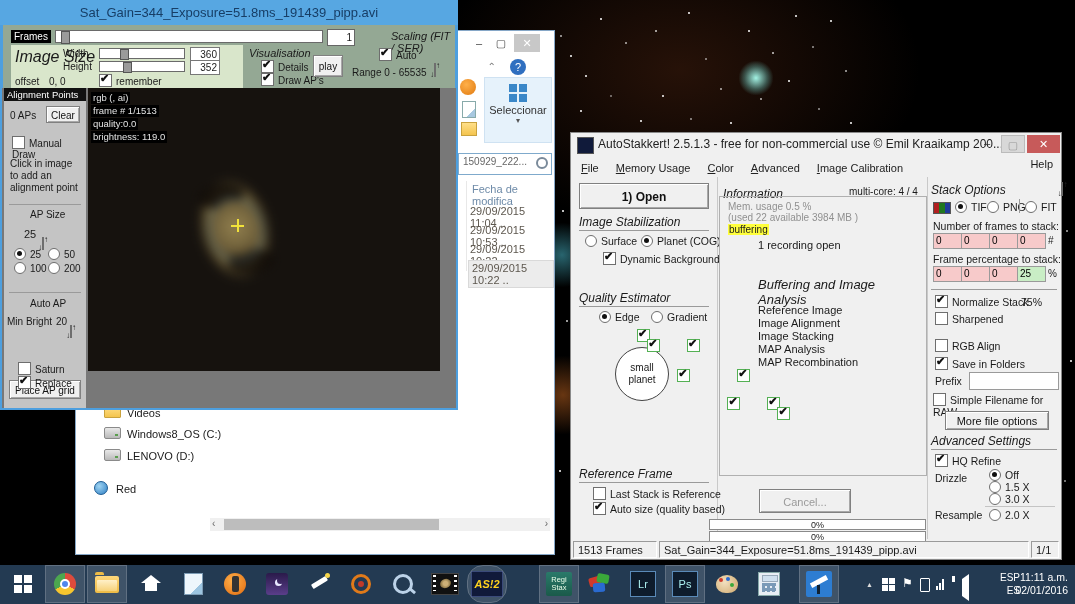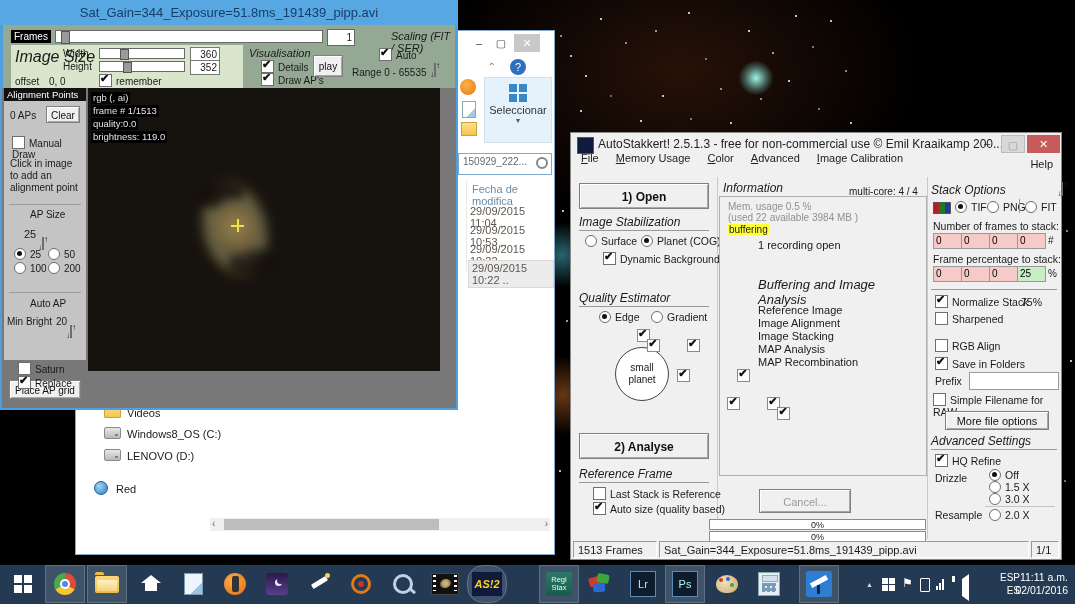--- a/index.html
+++ b/index.html
@@ -62,21 +62,21 @@
   .folder-sm::before{content:"";position:absolute;left:0;top:-3px;width:6px;height:2px;background:#f4c44e;border:1px solid #c9a23e;}
   .globe{display:inline-block;width:12px;height:12px;border-radius:50%;vertical-align:-2px;margin-right:8px;
          background:radial-gradient(circle at 35% 35%, #9fd4f2, #2f7fc4);border:1px solid #1d5c94;}
 
   
   #fviewer{position:absolute;left:0;top:0;width:458px;height:410px;background:#94a894;
            border:3px solid #4d9fdf;box-sizing:border-box;z-index:20;font-size:11px;}
   #fv-title{position:absolute;left:-3px;top:-3px;width:458px;height:25px;background:#57a7e2;
             color:#173e66;text-align:center;line-height:25px;font-size:13px;}
   #fv-body{position:absolute;left:-1px;top:85px;width:454px;height:320px;background:#787878;}
-  #fv-align{position:absolute;left:2px;top:0;width:82px;height:272px;background:#c4c4c4;font-size:10px;}
+  #fv-align{position:absolute;left:2px;top:0;width:82px;height:320px;background:#c4c4c4;font-size:10px;}
   #fv-img{position:absolute;left:86px;top:0;width:352px;height:283px;background:#16120e;overflow:hidden;}
   .ov-line{background:#000;color:#e4e4e4;font-size:9.5px;line-height:12px;padding:0 2px;display:inline-block;}
   .saturn{position:absolute;left:104px;top:80px;width:86px;height:122px;transform:rotate(-14deg);filter:blur(5px);}
   .saturn .ring{position:absolute;inset:0;border-radius:50%;
     background:radial-gradient(closest-side, rgba(0,0,0,0) 44%, rgba(155,135,80,.85) 58%, rgba(105,90,52,.5) 72%, transparent 86%);}
   .saturn .globe{position:absolute;left:17px;top:30px;width:52px;height:62px;border-radius:50%;
     background:radial-gradient(circle at 50% 45%, #93814f, #6b5c38 58%, rgba(40,33,20,0) 78%);}
   .saturn .gap1{position:absolute;left:14px;top:14px;width:46px;height:24px;border-radius:50%;
     background:rgba(18,13,8,.85);transform:rotate(8deg);}
   .saturn .gap2{position:absolute;left:28px;top:84px;width:46px;height:24px;border-radius:50%;
@@ -316,21 +316,21 @@
 
   <div id="as2">
     
     <span class="abs" style="left:6px;top:4px;width:15px;height:15px;background:#101a3a;border:1px solid #555;"></span>
     <span class="abs" style="left:27px;top:4px;font-size:12px;color:#222;">AutoStakkert! 2.5.1.3 - free for non-commercial use © Emil Kraaikamp 200...</span>
     <span class="abs" style="left:404px;top:2px;width:24px;height:18px;text-align:center;line-height:16px;color:#333;">–</span>
     <span class="abs" style="left:430px;top:2px;width:24px;height:18px;text-align:center;line-height:18px;color:#999;background:#d8d8d8;border:1px solid #bbb;box-sizing:border-box;">▢</span>
     <span class="abs" style="left:456px;top:2px;width:33px;height:18px;text-align:center;line-height:18px;color:#fff;background:#c75a5a;">✕</span>
 
     
-    <div id="as2-menu" class="abs" style="left:10px;top:19px;">
+    <div id="as2-menu" class="abs" style="left:10px;top:29px;">
       <span>File</span>
       <span>Memory Usage</span>
       <span>Color</span>
       <span>Advanced</span>
       <span>Image Calibration</span>
     </div>
     <span class="abs" style="right:8px;top:25px;font-size:11px;">Help</span>
 
     
     <div class="abs vline" style="left:146px;top:44px;height:362px;"></div>
@@ -355,28 +355,27 @@
     </div>
     <span class="chk on green abs" style="left:66px;top:196px;"></span>
     <span class="chk on green abs" style="left:96px;top:206px;"></span>
     <span class="chk on green abs" style="left:36px;top:206px;"></span>
     <span class="chk on green abs" style="left:106px;top:236px;"></span>
     <span class="chk on green abs" style="left:26px;top:236px;"></span>
     <span class="chk on green abs" style="left:96px;top:264px;"></span>
     <span class="chk on green abs" style="left:36px;top:264px;"></span>
     <span class="chk on green abs" style="left:66px;top:274px;"></span>
 
-    <div class="abs btn b" style="left:8px;top:300px;width:130px;height:26px;line-height:26px;font-size:12px;">2) Analyse</div>
     <span class="abs heading" style="left:8px;top:334px;">Reference Frame</span>
     <div class="abs hr" style="left:8px;top:349px;width:130px;"></div>
     <span class="abs" style="left:22px;top:354px;font-size:10.5px;"><span class="chk"></span><span>Last Stack is Reference</span></span>
     <span class="abs" style="left:22px;top:369px;font-size:10.5px;"><span class="chk on"></span><span>Auto size (quality based)</span></span>
 
     
-    <span class="abs heading" style="left:152px;top:48px;text-align:center;">Information</span>
+    <span class="abs heading" style="left:152px;top:54px;text-align:center;">Information</span>
     <span class="abs" style="left:278px;top:53px;font-size:10px;">multi-core: 4 / 4</span>
     <span class="abs spin" style="left:333px;top:49px;"></span>
     <div class="abs" style="left:148px;top:63px;width:206px;height:278px;border:1px solid #b0b0b0;">
       <span class="abs" style="left:8px;top:4px;font-size:10px;color:#909090;">Mem. usage 0.5 %</span>
       <span class="abs" style="left:8px;top:15px;font-size:10px;color:#909090;">(used 22 available 3984 MB )</span>
       <span class="abs" style="left:8px;top:27px;font-size:10px;background:#ffff3c;padding:0 1px;">buffering</span>
       <span class="abs" style="left:38px;top:42px;font-size:11px;">1 recording open</span>
       <span class="abs" style="left:38px;top:80px;font-size:13px;font-style:italic;">Buffering and Image Analysis</span>
       <span class="abs" style="left:38px;top:107px;font-size:11px;">Reference Image</span>
       <span class="abs" style="left:38px;top:120px;font-size:11px;">Image Alignment</span>

